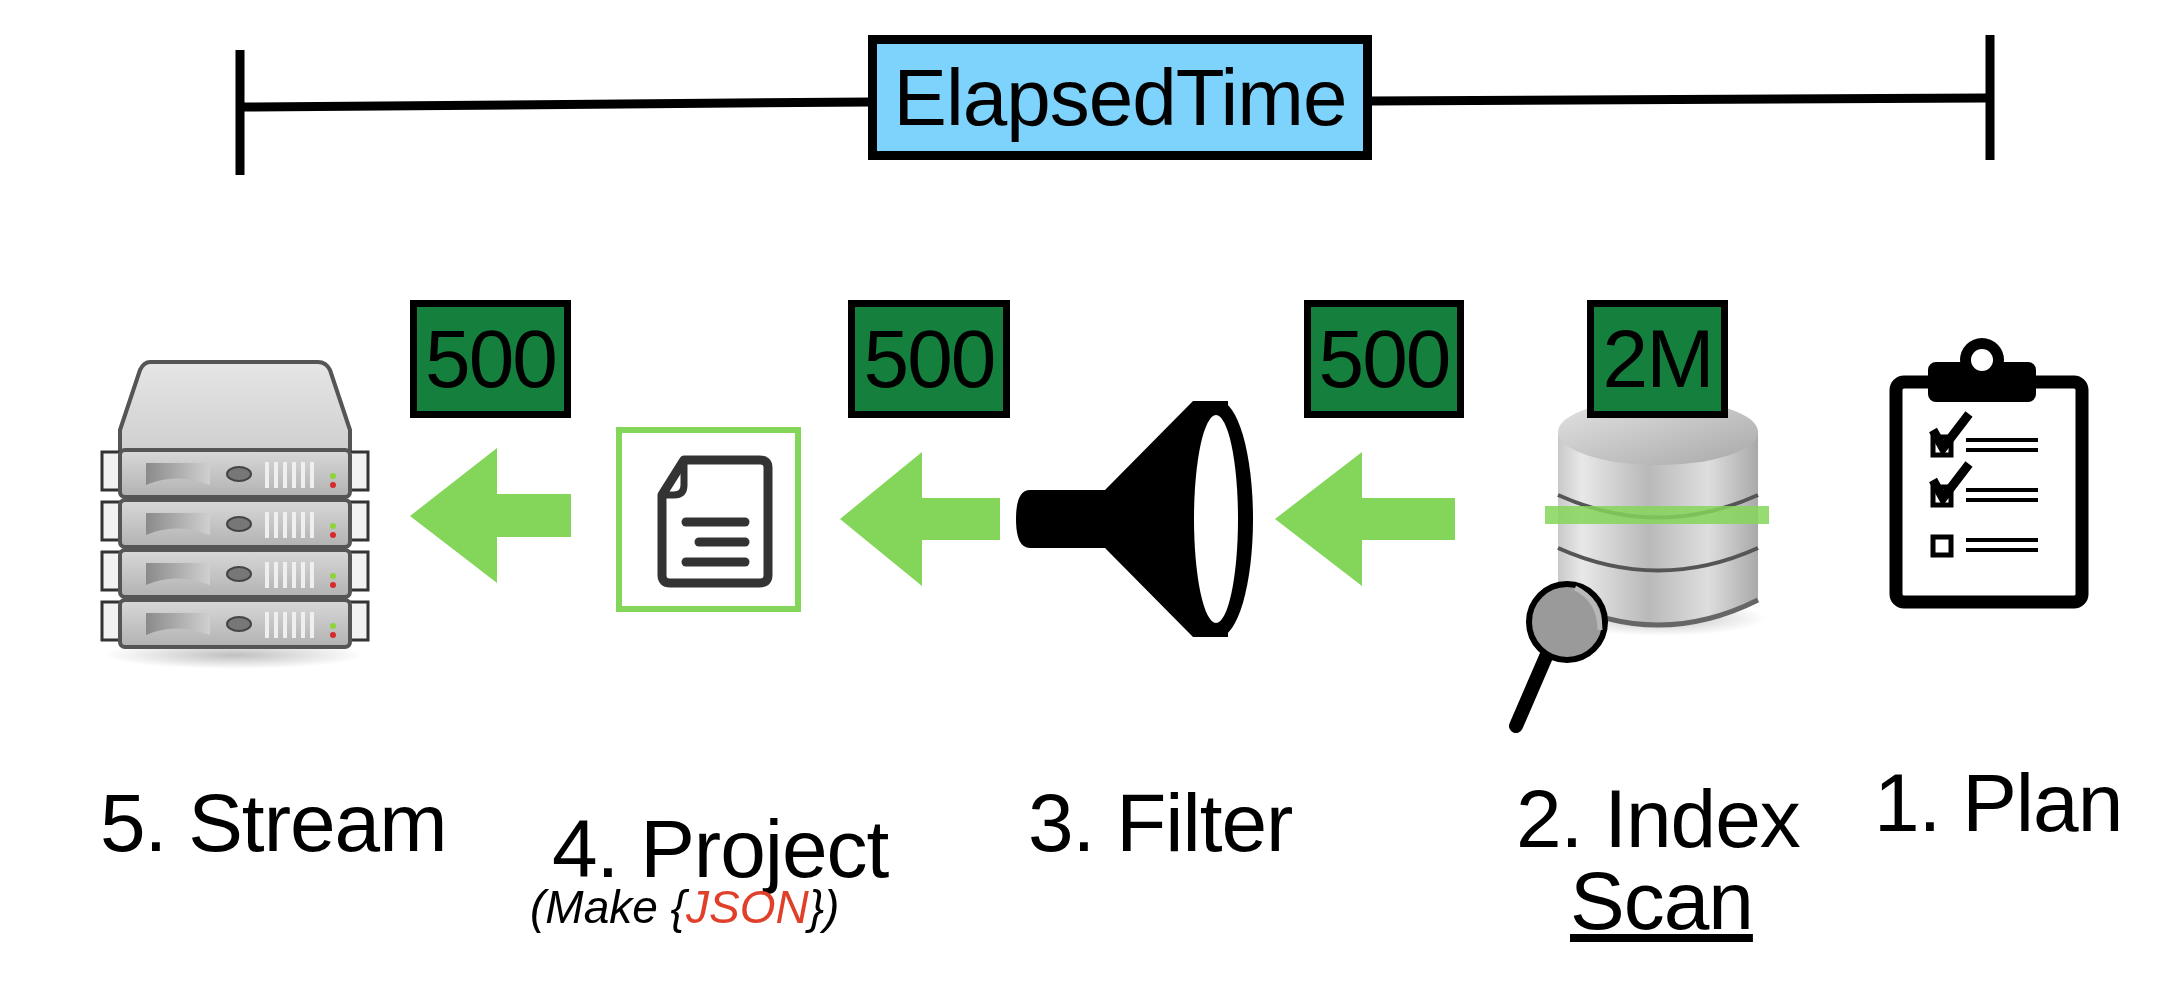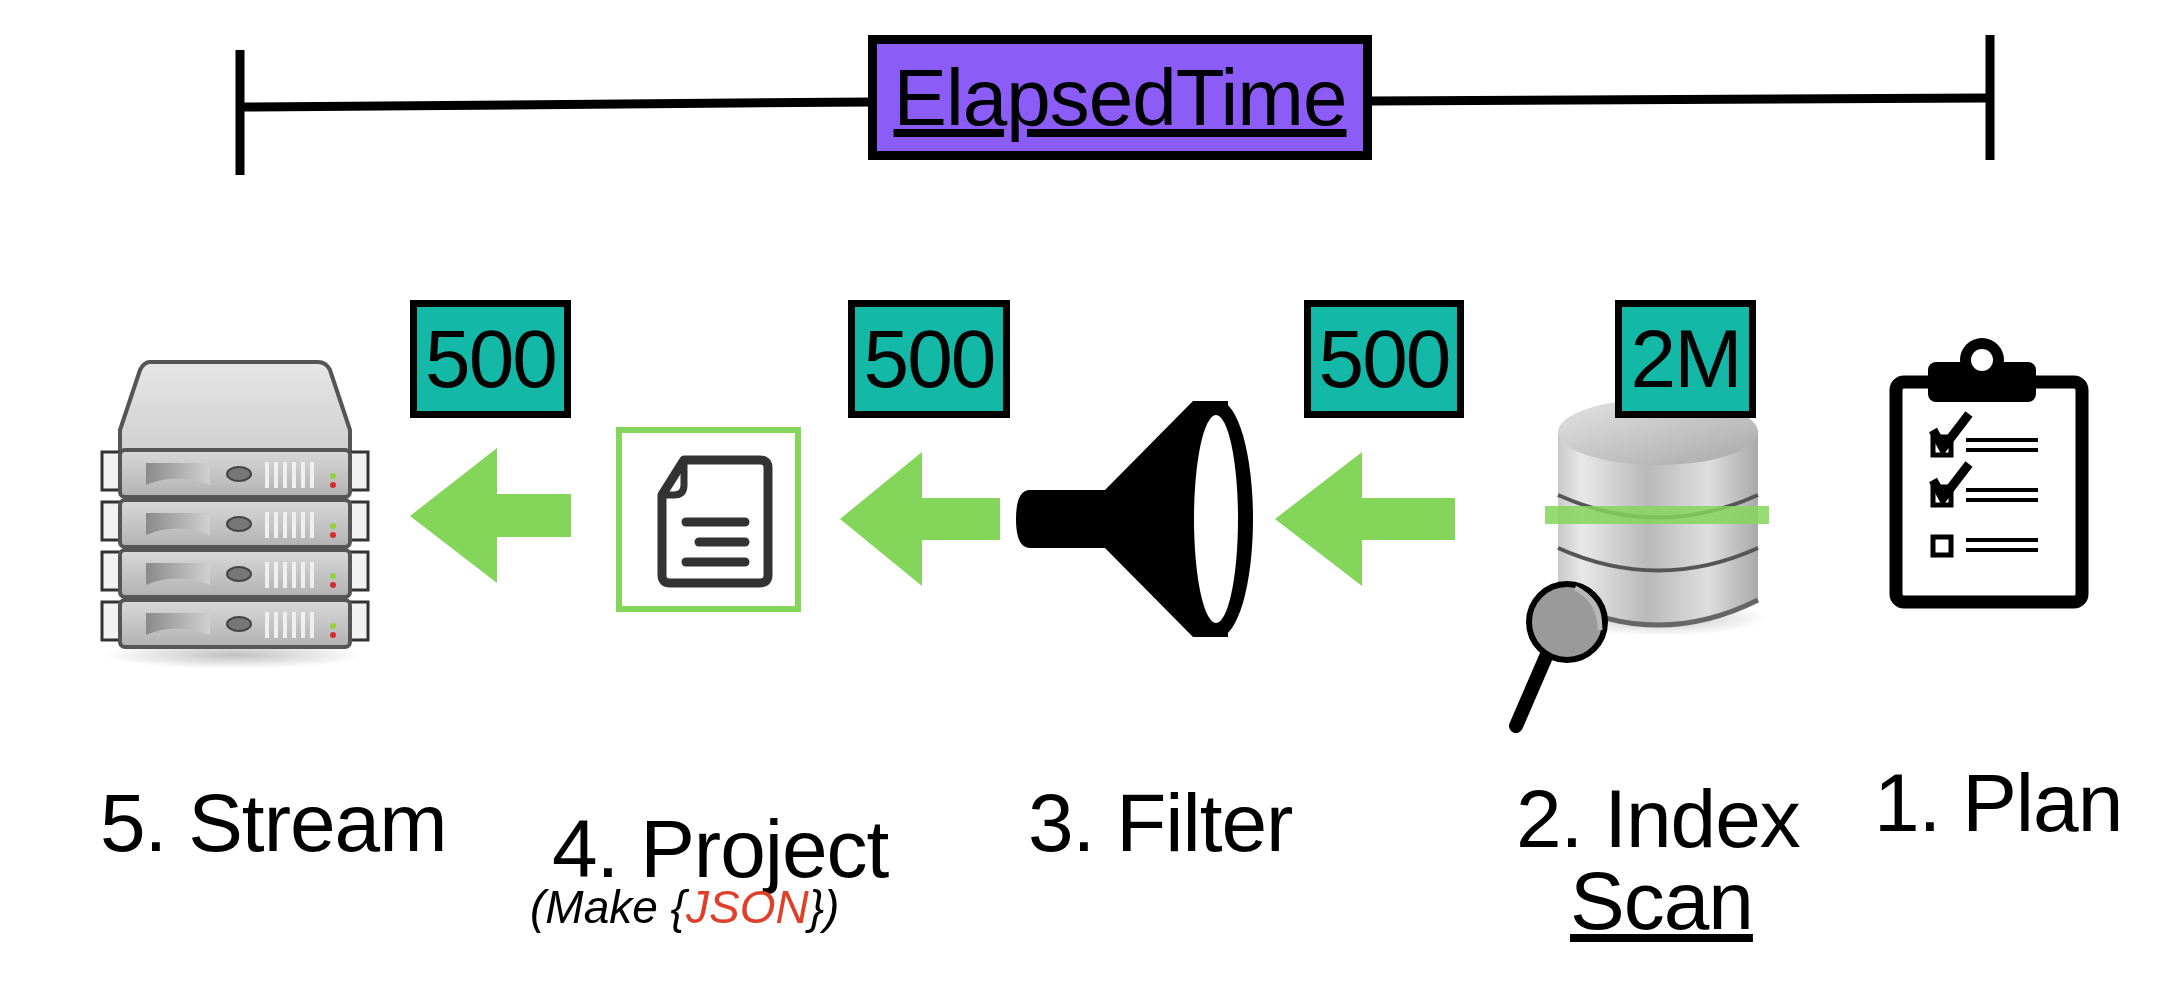--- a/index.html
+++ b/index.html
@@ -1,26 +1,26 @@
 <!DOCTYPE html>
 <html><head>
 <meta charset="utf-8">
 <style>
   html, body { margin: 0; padding: 0; background: #ffffff; }
   body { width: 2184px; height: 998px; position: relative; overflow: hidden;
          font-family: "Liberation Sans", sans-serif; color: #000; }
   svg.layer { position: absolute; left: 0; top: 0; }
 
   .timeline-box { position: absolute; left: 868px; top: 35px; width: 504px; height: 125px;
-                  box-sizing: border-box; border: 9px solid #000; background: #8b5cf6;
+                  box-sizing: border-box; border: 9px solid #000; background: #7dd3fc;
                   display: flex; align-items: center; justify-content: center;
-                  font-size: 80px; line-height: 1; letter-spacing: -1px; text-decoration: underline; }
+                  font-size: 80px; line-height: 1; letter-spacing: -1px; }
 
   .count-box { position: absolute; top: 300px; height: 118px; box-sizing: border-box;
-               border: 7px solid #000; background: #14b8a6;
+               border: 7px solid #000; background: #15803d;
                display: flex; align-items: center; justify-content: center;
                font-size: 82px; line-height: 1; letter-spacing: -2px; }
 
   .stage-label { position: absolute; font-size: 82px; line-height: 1; white-space: nowrap; letter-spacing: -1px; }
   .stage-sub { position: absolute; font-size: 46px; font-style: italic; line-height: 1; white-space: nowrap; }
   .json-red { color: #E0402A; }
 
   .doc-box { position: absolute; left: 616px; top: 427px; width: 185px; height: 185px;
              box-sizing: border-box; border: 6px solid #84D65A; background: #fff; }
 </style>
@@ -201,21 +201,21 @@
 <div class="doc-box">
   <svg width="173" height="173" viewBox="0 0 173 173">
     <path d="M62 27 L138 27 Q146 27 146 35 L146 142 Q146 150 138 150 L48 150 Q40 150 40 142 L40 62 L62 27 Z" fill="none" stroke="#333" stroke-width="9" stroke-linejoin="round"></path>
     <path d="M62 27 L62 52 Q62 62 52 62 L40 62" fill="none" stroke="#333" stroke-width="7" stroke-linejoin="round"></path>
     <line x1="64" y1="89" x2="123" y2="89" stroke="#333" stroke-width="9" stroke-linecap="round"></line>
     <line x1="77" y1="109" x2="123" y2="109" stroke="#333" stroke-width="9" stroke-linecap="round"></line>
     <line x1="64" y1="129" x2="123" y2="129" stroke="#333" stroke-width="9" stroke-linecap="round"></line>
   </svg>
 </div>
 
-<div class="count-box" style="left:1587px; width:141px;margin-left:28px;">
+<div class="count-box" style="left:1587px; width:141px;">
   <span>2M</span>
 </div>
 
 <div class="stage-label" style="left:64px; top:782px;margin-left:36px;">5. Stream</div>
 <div class="stage-label" style="left:552px; top:782px;margin-top:26px;">4. Project</div>
 <div class="stage-sub" style="left:530px; top:884px;text-align:center;"><span>(Make {</span><span class="json-red">JSON</span><span>})</span></div>
 <div class="stage-label" style="left:1028px; top:782px;">3. Filter</div>
 <div class="stage-label" style="left:1516px; top:778px;">2. Index</div>
 <div class="stage-label" style="left:1570px; top:860px;text-decoration:underline;">Scan</div>
 <div class="stage-label" style="left:1874px; top:762px;text-align:center;">1. Plan</div>

